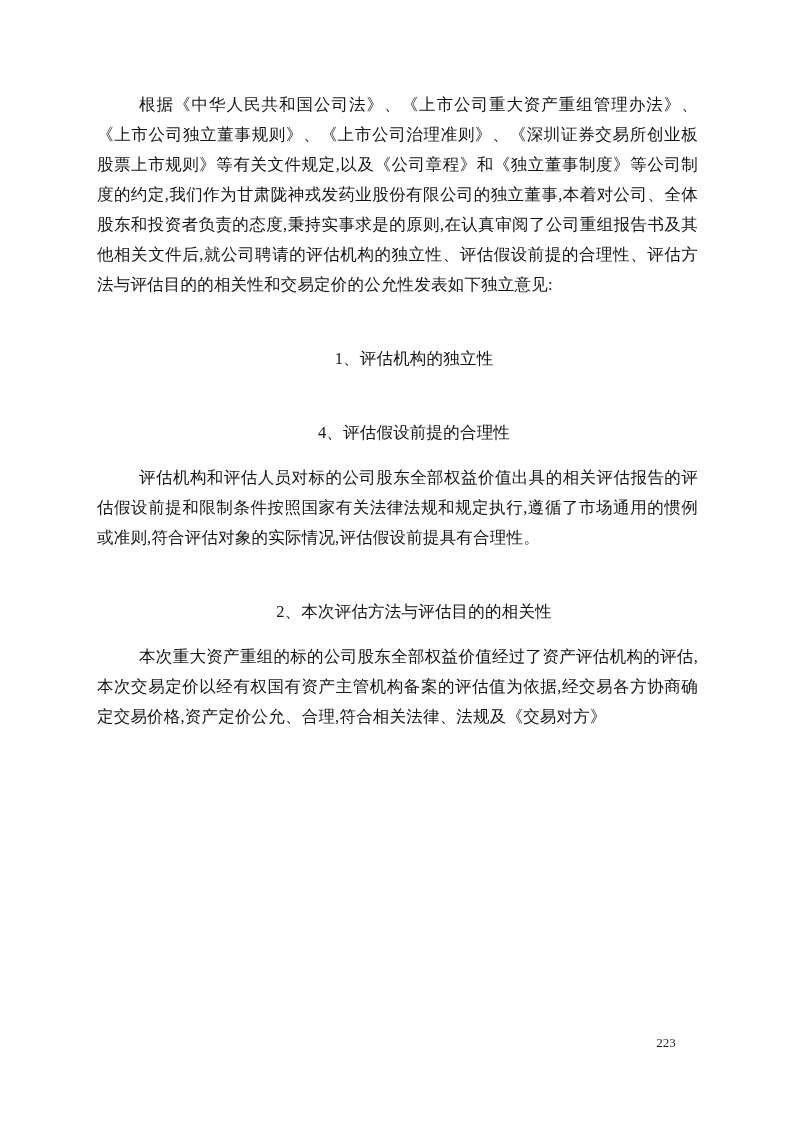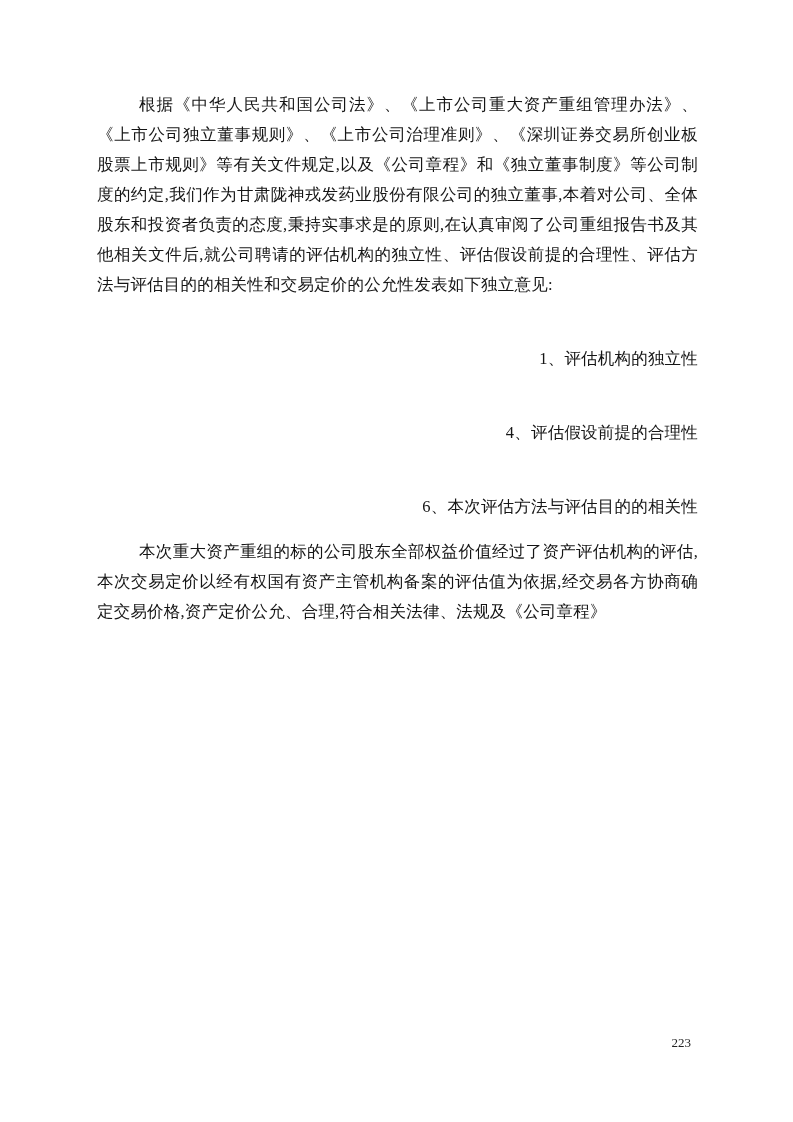--- a/index.html
+++ b/index.html
@@ -29,49 +29,50 @@
     line-height: 30px;
     font-weight: normal;
     letter-spacing: 0.2px;
   }
   .para {
     text-align: justify;
     text-justify: inter-ideograph;
     text-indent: 2.55em;
   }
   .heading {
-    text-align: right;
+    text-align: center;
     text-indent: 2em;
     margin-top: 44px;
   }
   .page-number {
     position: absolute;
     top: 1035px;
     left: 641px;
     width: 50px;
-    text-align: right;
+    text-align: center;
     font-size: 13px;
     line-height: 16px;
     color: #222222;
   }
 </style>
 </head>
 <body>
 
 <div class="page">
   <div class="content">
     <p class="para">根据《中华人民共和国公司法》、《上市公司重大资产重组管理办法》、《上市公司独立董事规则》、《上市公司治理准则》、《深圳证券交易所创业板股票上市规则》等有关文件规定,以及《公司章程》和《独立董事制度》等公司制度的约定,我们作为甘肃陇神戎发药业股份有限公司的独立董事,本着对公司、全体股东和投资者负责的态度,秉持实事求是的原则,在认真审阅了公司重组报告书及其他相关文件后,就公司聘请的评估机构的独立性、评估假设前提的合理性、评估方法与评估目的的相关性和交易定价的公允性发表如下独立意见:</p>
 
     <h3 class="heading">1、评估机构的独立性</h3>
 
 
     <h3 class="heading">4、评估假设前提的合理性</h3>
 
+    <p class="para">评估机构和评估人员对标的公司股东全部权益价值出具的相关评估报告的评估假设前提和限制条件按照国家有关法律法规和规定执行,遵循了市场通用的惯例或准则,符合评估对象的实际情况,评估假设前提具有合理性。</p>
 
-    <h3 class="heading">6、本次评估方法与评估目的的相关性</h3>
+    <h3 class="heading">2、本次评估方法与评估目的的相关性</h3>
 
 
 
-    <p class="para">本次重大资产重组的标的公司股东全部权益价值经过了资产评估机构的评估,本次交易定价以经有权国有资产主管机构备案的评估值为依据,经交易各方协商确定交易价格,资产定价公允、合理,符合相关法律、法规及《公司章程》</p>
+    <p class="para">本次重大资产重组的标的公司股东全部权益价值经过了资产评估机构的评估,本次交易定价以经有权国有资产主管机构备案的评估值为依据,经交易各方协商确定交易价格,资产定价公允、合理,符合相关法律、法规及《交易对方》</p>
   </div>
 
   <div class="page-number">223</div>
 </div>
 
 </body></html>

